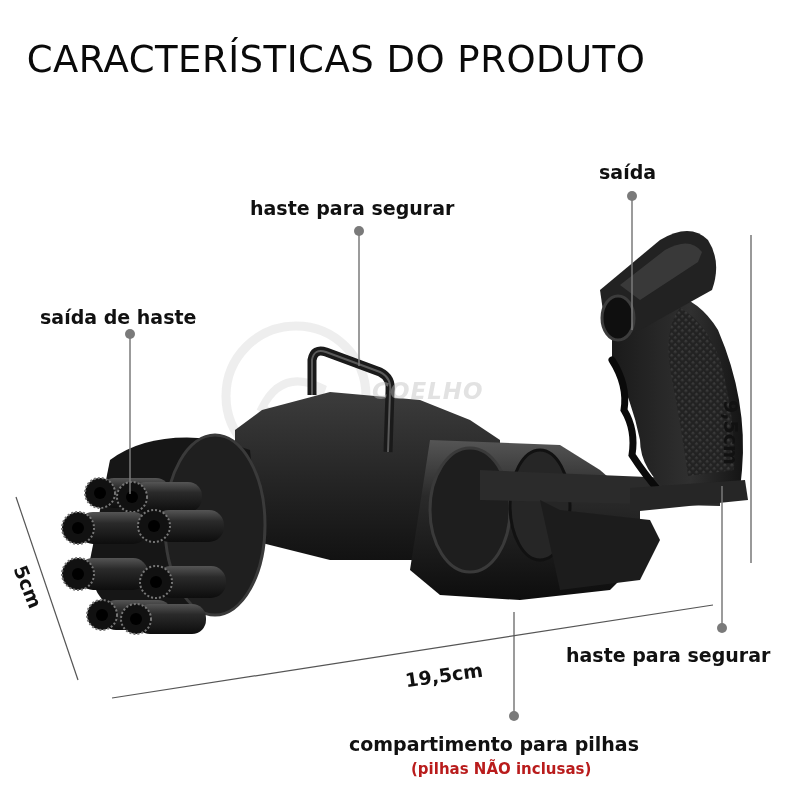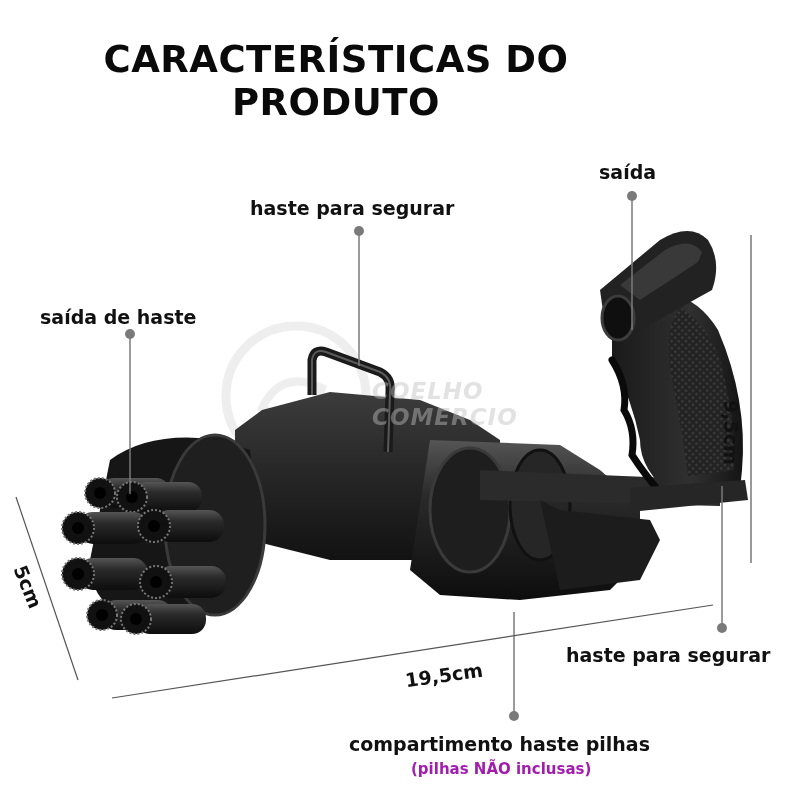--- a/index.html
+++ b/index.html
@@ -1,21 +1,21 @@
 <!DOCTYPE html>
 <html><head>
 <meta charset="utf-8">
 <style>
   html, body { margin: 0; padding: 0; background: #ffffff; }
   body { width: 800px; height: 800px; position: relative; overflow: hidden;
          font-family: "DejaVu Sans", "Liberation Sans", sans-serif; color: #0a0a0a; }
   .title { position: absolute; left: 0; top: 38px; width: 672px; text-align: center;
-           font-size: 37px; font-weight: bold; letter-spacing: 0.5px; color: #0a0a0a; }
+           font-size: 37px; font-weight: normal; letter-spacing: 0.5px; color: #0a0a0a; }
   .label { position: absolute; font-size: 19px; font-weight: bold; color: #111; white-space: nowrap; }
-  .note  { position: absolute; font-size: 15px; font-weight: bold; color: #a21caf; white-space: nowrap; }
+  .note  { position: absolute; font-size: 15px; font-weight: bold; color: #b91c1c; white-space: nowrap; }
   .dim   { position: absolute; font-size: 19px; font-weight: bold; color: #111; white-space: nowrap; }
   svg.art { position: absolute; left: 0; top: 0; }
   .watermark { position: absolute; left: 372px; top: 378px; font-size: 23px; font-weight: bold;
                font-style: italic; color: rgba(190,190,190,0.45); line-height: 26px; letter-spacing: 1px; }
 </style>
 </head>
 <body>
 
 <div class="title">CARACTERÍSTICAS DO PRODUTO</div>
 
@@ -137,25 +137,24 @@
     <circle cx="514" cy="716" r="5" stroke="none"></circle>
   </g>
 
   <line x1="751" y1="235" x2="751" y2="563" stroke="#555" stroke-width="1.2"></line>
   <line x1="112" y1="698" x2="713" y2="605" stroke="#555" stroke-width="1.2"></line>
   <line x1="16" y1="497" x2="78" y2="680" stroke="#555" stroke-width="1.2"></line>
 </svg>
 
 <div class="watermark">
   <div>COELHO</div>
-  <div>COMERCIO</div>
 </div>
 
 <div class="label" style="left:599px; top:161px;">saída</div>
 <div class="label" style="left:250px; top:197px;">haste para segurar</div>
 <div class="label" style="left:40px; top:306px;">saída de haste</div>
 <div class="label" style="left:566px; top:644px;">haste para segurar</div>
-<div class="label" style="left:349px; top:733px;">compartimento haste pilhas</div>
+<div class="label" style="left:349px; top:733px;">compartimento para pilhas</div>
 <div class="note" style="left:411px; top:760px;">(pilhas NÃO inclusas)</div>
 
 <div class="dim" style="left:742px; top:400px; transform: rotate(90deg); transform-origin: left top;">9,5cm</div>
 <div class="dim" style="left:405px; top:664px; transform: rotate(-8deg);">19,5cm</div>
 <div class="dim" style="left:30px; top:562px; transform: rotate(68deg); transform-origin: left top;">5cm</div>
 
 </body></html>

